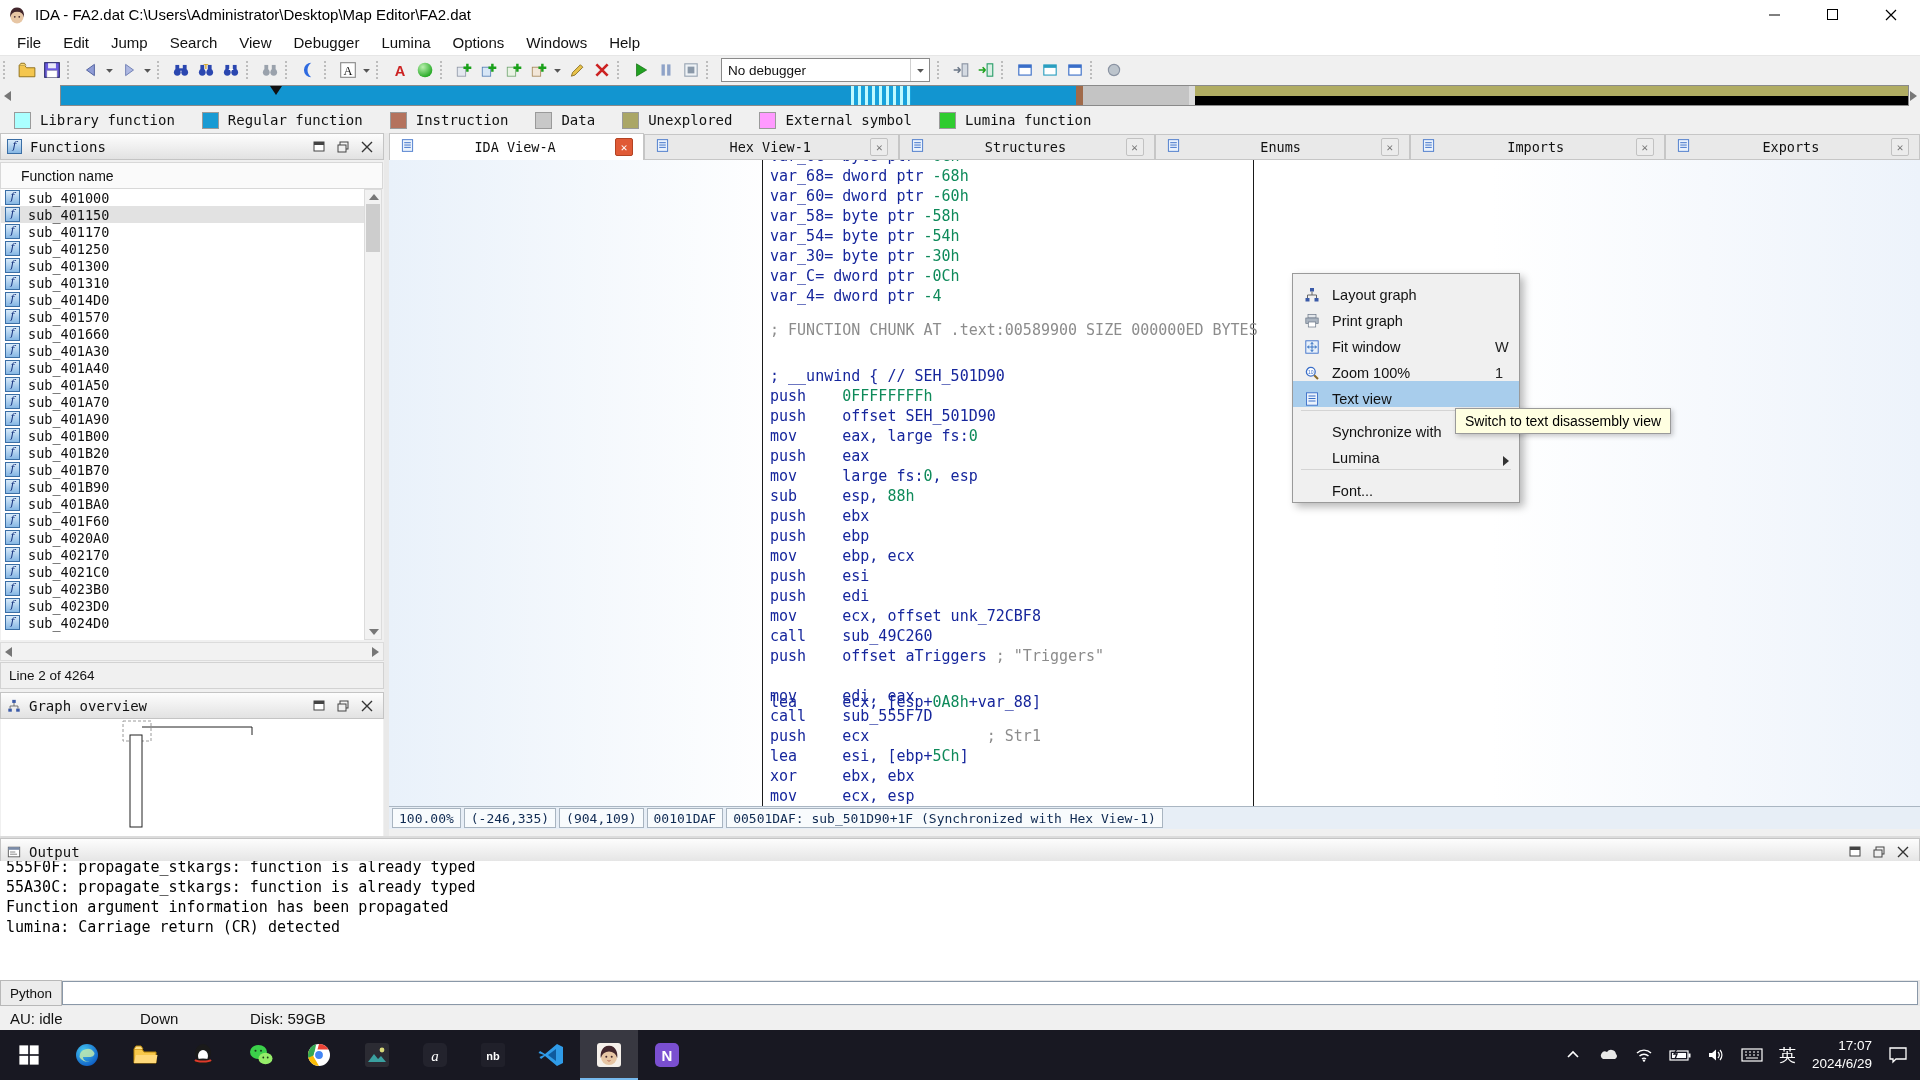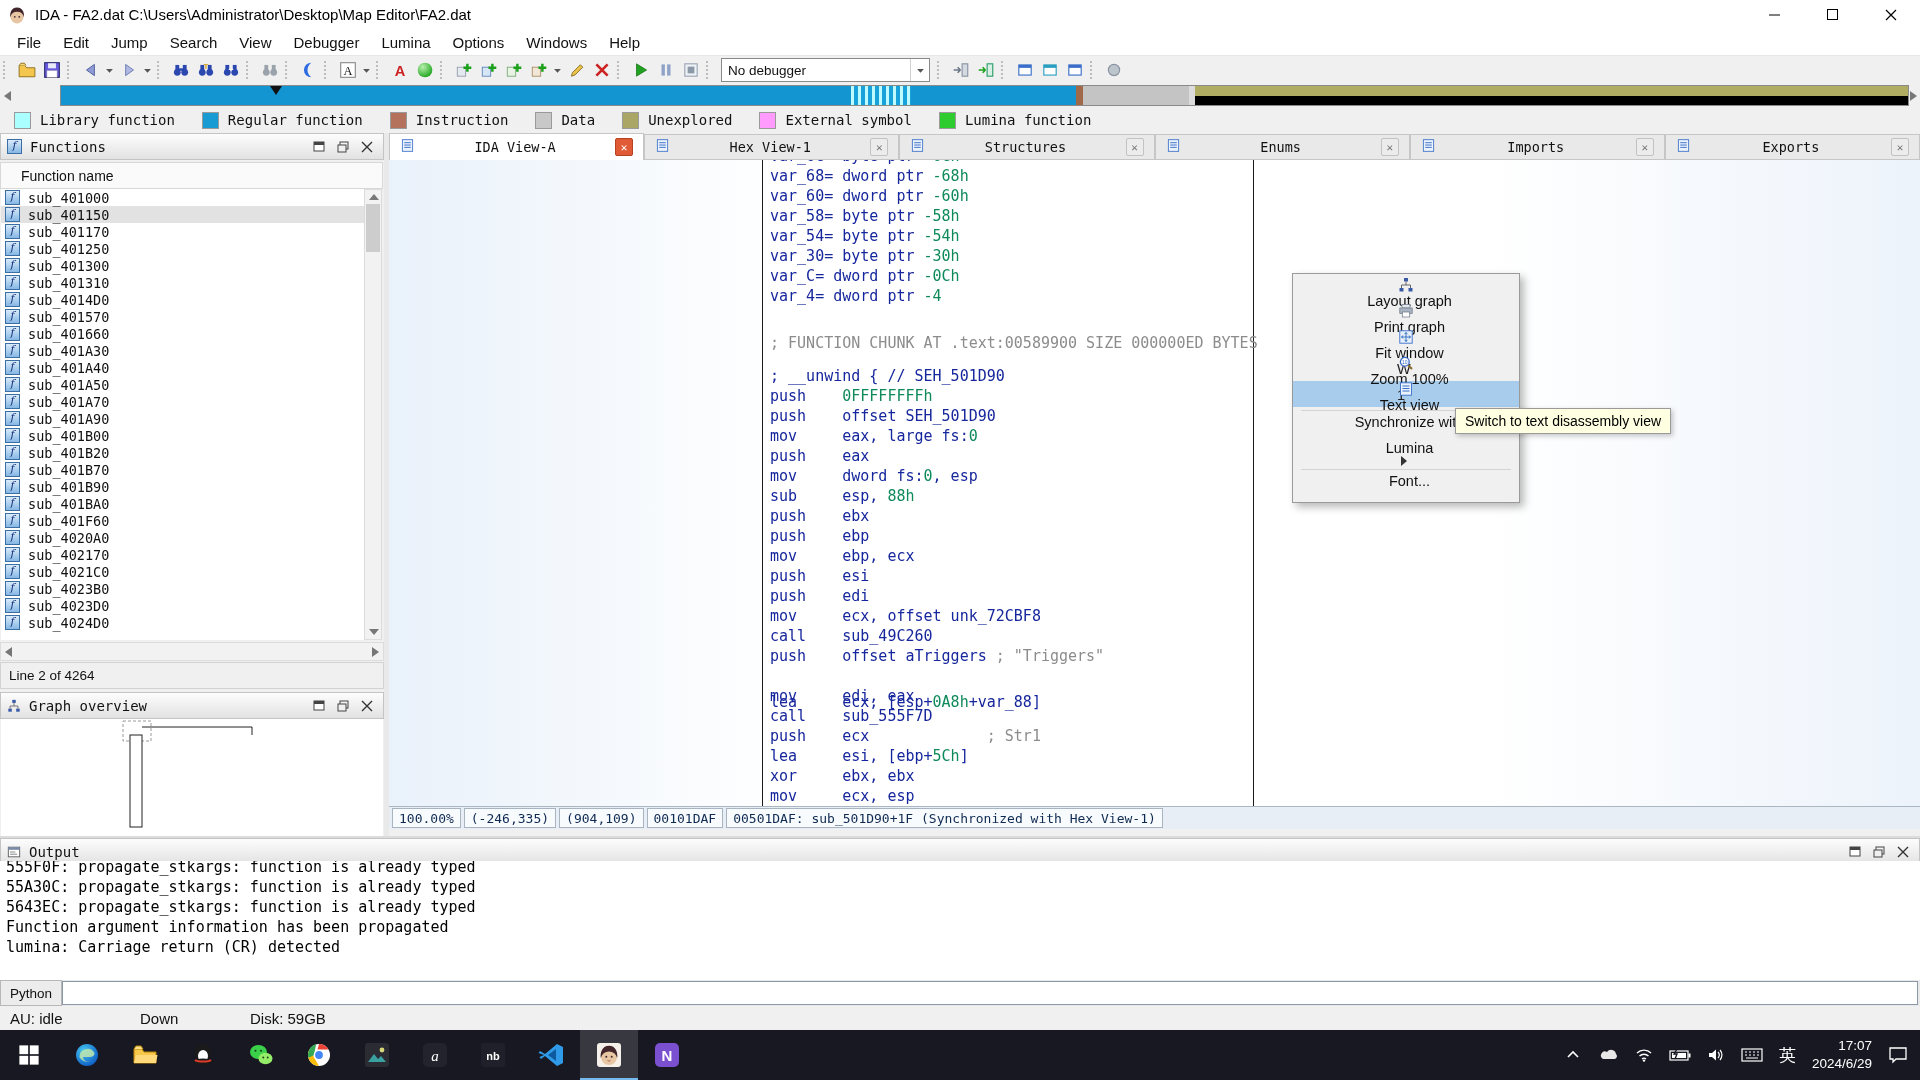--- a/index.html
+++ b/index.html
@@ -75,21 +75,21 @@
              font-size:15px;line-height:20px;height:20px;}
   .k{color:#16269c;} .n{color:#0e8a5a;} .g{color:#8c8c8c;}
   
   .ida-status{left:389px;top:806px;width:1531px;height:23px;background:#e7eef6;border-top:1px solid #aab6c2;
               display:flex;align-items:center;padding-left:3px;box-sizing:border-box;
               font-family:"DejaVu Sans Mono",monospace;font-size:13px;color:#0f2a52;}
   .cell{border:1px solid #a8b4c0;background:#f8fbfd;padding:0 6px;margin-right:3px;height:18px;display:flex;align-items:center;}
   
   .ctx{left:1292px;top:273px;width:226px;background:#f0f0f0;border:1px solid #9a9a9a;box-shadow:4px 4px 8px rgba(0,0,0,.28);
        padding:3px 0;z-index:50;}
-  .cm-item{height:26px;display:flex;align-items:center;padding:0 6px;font-size:14.5px;flex-direction:column;}
+  .cm-item{height:26px;display:flex;align-items:flex-end;padding:0 6px;font-size:14.5px;}
   .cm-item.hl{background:#a8cdec;}
   .cm-icon{width:26px;display:flex;justify-content:center;align-items:center;}
   .cm-label{flex:1;padding-left:7px;}
   .cm-short{width:18px;color:#222;}
   .cm-sub{width:0;height:0;border-top:5px solid transparent;border-bottom:5px solid transparent;border-left:6px solid #333;margin-right:4px;}
   .cm-sep{border-top:1px solid #d4d4d4;margin:3px 8px;}
   .tooltip{left:1455px;top:408px;background:#ffffe1;border:1px solid #9a9a9a;padding:4px 9px;font-size:14px;color:#000;
            box-shadow:2px 2px 5px rgba(0,0,0,.22);z-index:60;white-space:nowrap;}
   
   .outsplit{left:0;top:836px;width:1920px;height:2px;background:#dcdcdc;}
@@ -647,28 +647,28 @@
     <div class="node-border" style="left:864px;"></div>
   <div class="code-line" style="top: -14px;"><span class="k">var_6C= byte ptr </span><span class="n">-6Ch</span></div>
       <div class="code-line" style="top: 6px;"><span class="k">var_68= dword ptr </span><span class="n">-68h</span></div>
       <div class="code-line" style="top: 26px;"><span class="k">var_60= dword ptr </span><span class="n">-60h</span></div>
       <div class="code-line" style="top: 46px;"><span class="k">var_58= byte ptr </span><span class="n">-58h</span></div>
       <div class="code-line" style="top: 66px;"><span class="k">var_54= byte ptr </span><span class="n">-54h</span></div>
       <div class="code-line" style="top: 86px;"><span class="k">var_30= byte ptr </span><span class="n">-30h</span></div>
       <div class="code-line" style="top: 106px;"><span class="k">var_C= dword ptr </span><span class="n">-0Ch</span></div>
       <div class="code-line" style="top: 126px;"><span class="k">var_4= dword ptr </span><span class="n">-4</span></div>
       <div class="code-line" style="top: 146px;"></div>
-      <div class="code-line" style="top: 173px;"><span class="g">; FUNCTION CHUNK AT .text:00589900 SIZE 000000ED BYTES</span></div>
+      <div class="code-line" style="top: 160px;"><span class="g">; FUNCTION CHUNK AT .text:00589900 SIZE 000000ED BYTES</span></div>
       <div class="code-line" style="top: 186px;"></div>
       <div class="code-line" style="top: 206px;"><span class="k">; __unwind { // SEH_501D90</span></div>
       <div class="code-line" style="top: 226px;"><span class="k">push    </span><span class="n">0FFFFFFFFh</span></div>
       <div class="code-line" style="top: 246px;"><span class="k">push    offset SEH_501D90</span></div>
       <div class="code-line" style="top: 266px;"><span class="k">mov     eax, large fs:</span><span class="n">0</span></div>
       <div class="code-line" style="top: 286px;"><span class="k">push    eax</span></div>
-      <div class="code-line" style="top: 306px;"><span class="k">mov     dword fs:</span><span class="n">0</span><span class="k">, esp</span></div>
+      <div class="code-line" style="top: 306px;"><span class="k">mov     large fs:</span><span class="n">0</span><span class="k">, esp</span></div>
       <div class="code-line" style="top: 326px;"><span class="k">sub     esp, </span><span class="n">88h</span></div>
       <div class="code-line" style="top: 346px;"><span class="k">push    ebx</span></div>
       <div class="code-line" style="top: 366px;"><span class="k">push    ebp</span></div>
       <div class="code-line" style="top: 386px;"><span class="k">mov     ebp, ecx</span></div>
       <div class="code-line" style="top: 406px;"><span class="k">push    esi</span></div>
       <div class="code-line" style="top: 426px;"><span class="k">push    edi</span></div>
       <div class="code-line" style="top: 446px;"><span class="k">mov     ecx, offset unk_72CBF8</span></div>
       <div class="code-line" style="top: 466px;"><span class="k">call    sub_49C260</span></div>
       <div class="code-line" style="top: 486px;"><span class="k">push    offset aTriggers </span><span class="g">; "Triggers"</span></div>
       <div class="code-line" style="top: 532px;"><span class="k">lea     ecx, [esp+</span><span class="n">0A8h</span><span class="k">+var_88]</span></div>
@@ -780,21 +780,20 @@
             <rect x="1" y="4" width="8" height="7" fill="#f0f0f0" stroke="#444"></rect>
           </svg>
         <svg width="12" height="12">
             <path d="M1 1l10 10M11 1L1 11" stroke="#333" stroke-width="1.4"></path>
           </svg>
       </span>
     </div>
     <div class="out-console" id="outconsole">
         <div class="out-line" style="margin-top: -4px;">555F0F: propagate_stkargs: function is already typed</div>
         <div class="out-line">55A30C: propagate_stkargs: function is already typed</div>
-        <div class="out-line">5643EC: propagate_stkargs: function is already typed</div>
         <div class="out-line">Function argument information has been propagated</div>
         <div class="out-line">lumina: Carriage return (CR) detected</div>
       </div>
     <div class="py-row">
       <span class="py-label">Python</span>
       <input class="py-input" value="" style="">
     </div>
     <div class="out-status">
       <span style="width:110px;">AU: idle</span>
       <span style="width:90px;">Down</span>

